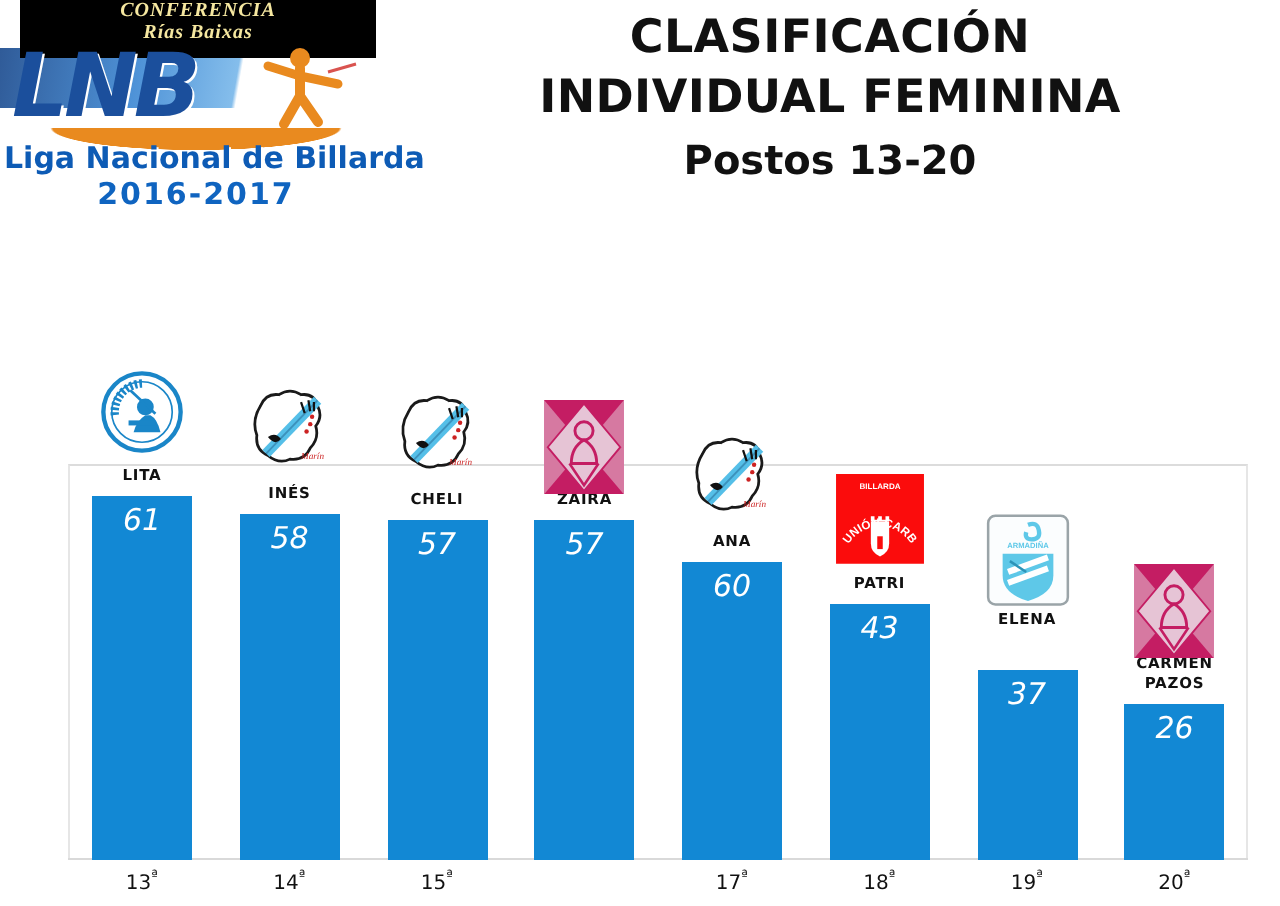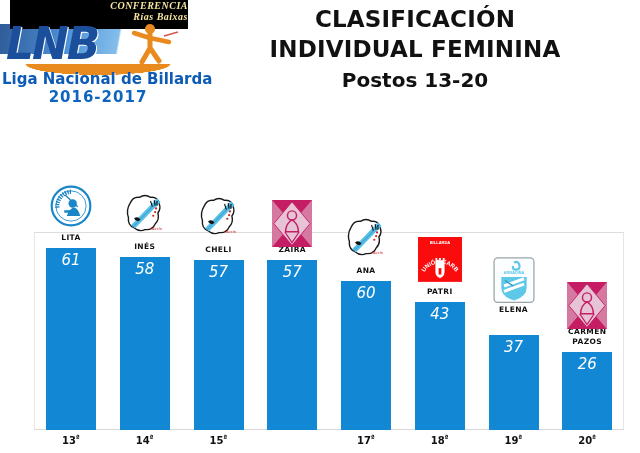--- a/index.html
+++ b/index.html
@@ -26,21 +26,21 @@
     width: 196px;
     height: 112px;
   }
   #brand-banner {
     position: absolute;
     left: 10px;
     top: 0px;
     width: 178px;
     height: 29px;
     background: #000000;
-    text-align: right;
+    text-align: center;
     color: #f5e7a0;
     font-family: "Liberation Serif", serif;
     font-style: italic;
     font-weight: bold;
     letter-spacing: .5px;
     line-height: 1.07;
     padding-top: 1px;
     box-sizing: border-box;
   }
   #brand-banner .l1 { font-size: 10px; display:block; }
@@ -180,21 +180,21 @@
     letter-spacing: .4px;
     color: #111111;
     line-height: 9.5px;
   }
   .axis-label {
     position: absolute;
     top: 434px;
     width: 73.75px;
     text-align: center;
     font-family: "DejaVu Sans", sans-serif;
-    font-weight: bold;
+    font-weight: normal;
     font-size: 10px;
     color: #111111;
   }
   .axis-label sup { font-size: 7px; vertical-align: super; }
 </style>
 </head>
 <body>
 
 <div id="slide">
 

